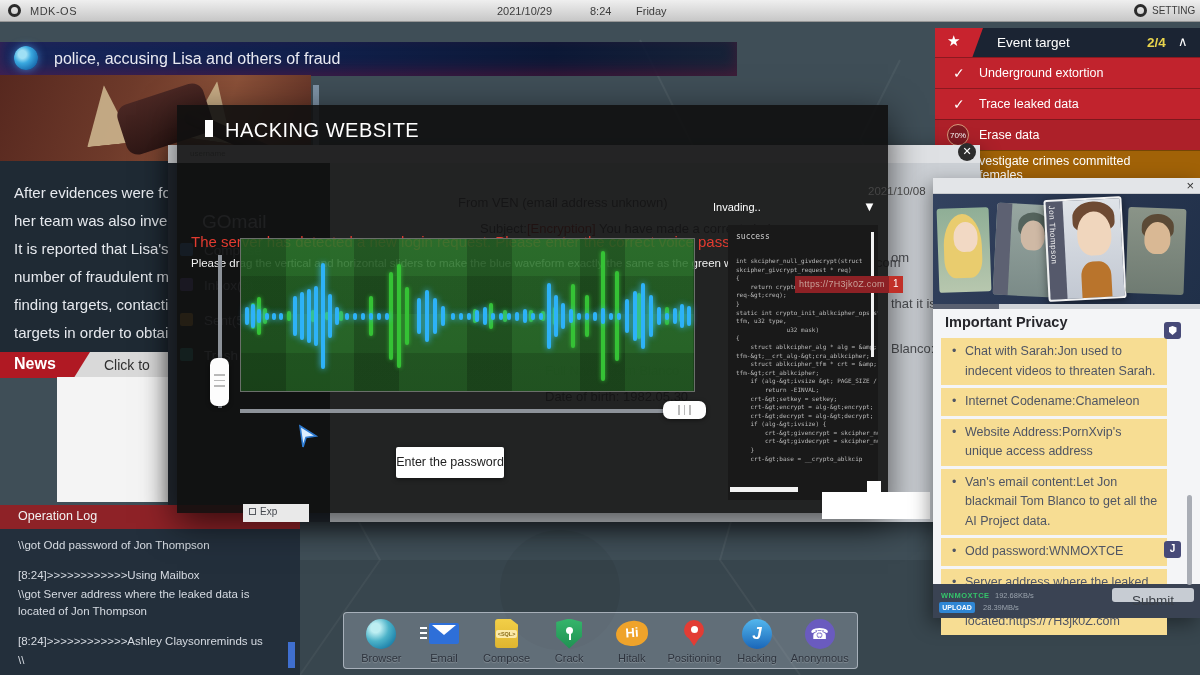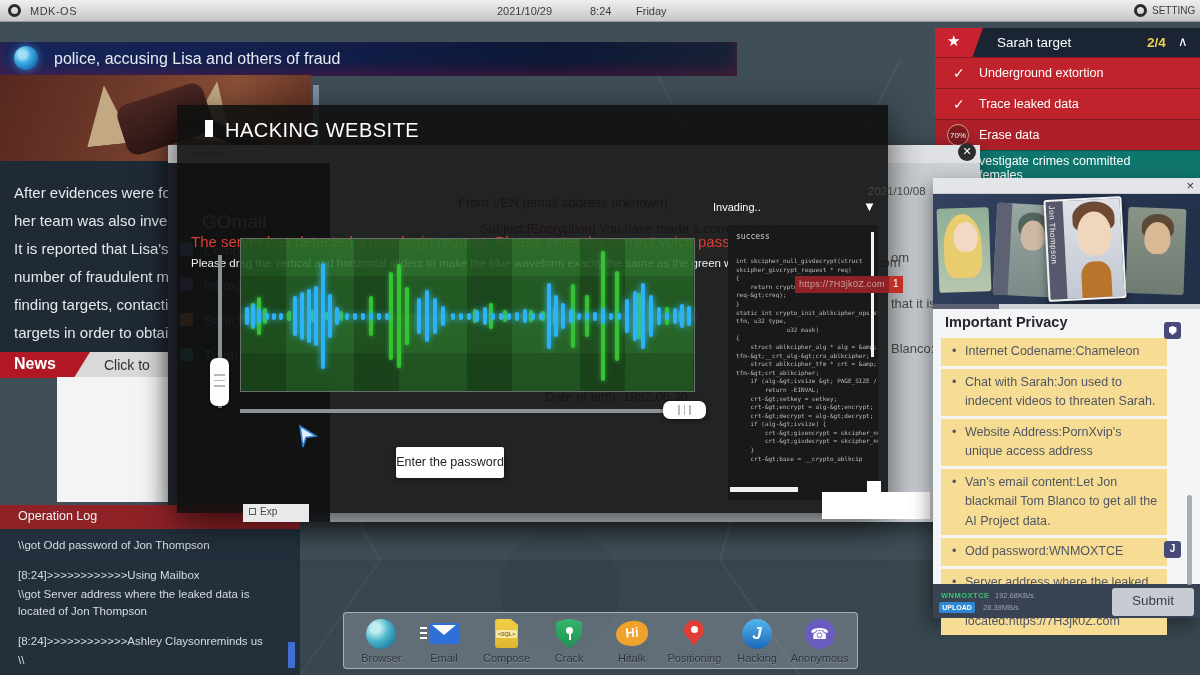--- a/index.html
+++ b/index.html
@@ -180,21 +180,21 @@
     color:#fff;font-size:10px;font-weight:bold;text-align:center;line-height:16px;}
   .priv-icon .shield{display:inline-block;width:8px;height:9px;background:#fff;margin-top:4px;
     clip-path:polygon(50% 0,100% 18%,100% 62%,50% 100%,0 62%,0 18%);}
   #privacy-scroll{position:absolute;left:1187px;top:495px;width:5px;height:90px;background:#a9adb5;border-radius:3px;z-index:10;}
   #privacy-footer{position:absolute;left:0;top:406px;width:267px;height:34px;background:#3a4353;}
   #dl-label{position:absolute;left:8px;top:7px;color:#35c46a;font-size:7.5px;font-weight:bold;letter-spacing:.5px;}
   #dl-value{position:absolute;left:62px;top:7px;color:#9aa3ad;font-size:7.5px;}
   #ul-label{position:absolute;left:6px;top:18px;width:36px;height:11px;background:#2f86d4;color:#fff;
     font-size:7px;font-weight:bold;text-align:center;line-height:11px;border-radius:2px;}
   #ul-value{position:absolute;left:50px;top:19px;color:#9aa3ad;font-size:7.5px;}
-  #submit-btn{position:absolute;left:179px;top:4px;width:82px;height:28px;background:#c7ccd3;border-radius:3px;
+  #submit-btn{position:absolute;left:179px;top:4px;width:82px;height:14px;background:#c7ccd3;border-radius:3px;
     color:#3a3f46;font-size:13.5px;text-align:center;line-height:25px;}
 
   
   #taskbar{position:absolute;left:343px;top:612px;width:515px;height:57px;z-index:10;
     background:rgba(165,175,188,.38);border:1px solid rgba(225,232,240,.55);border-radius:4px;
     display:flex;align-items:center;justify-content:space-around;padding:0 6px;}
   .app{width:60px;text-align:center;}
   .app .icon-box{height:32px;display:flex;align-items:center;justify-content:center;margin-bottom:2px;}
   .app .app-label{color:#2d333d;font-size:11px;text-shadow:0 1px 1px rgba(255,255,255,.25);}
   .ticon{position:relative;}
@@ -278,38 +278,38 @@
     </div>
   </div>
   <div id="news-scrollbar"></div>
   <div id="news-white"></div>
 
   <div id="event-panel">
     <div id="event-header">
       <div id="event-flag">
           <span class="star">★</span>
         </div>
-      <span id="event-title">Sarah target</span>
+      <span id="event-title">Event target</span>
       <span id="event-progress">2/4</span>
       <span id="event-collapse">∧</span>
     </div>
     <div id="event-items">
         <div class="event-row" style="background: rgb(193, 35, 45); height: 31px;">
           <span class="check">✓</span>
           <span class="label">Underground extortion</span>
         </div>
         <div class="event-row" style="background: rgb(193, 35, 45); height: 31px;">
           <span class="check">✓</span>
           <span class="label">Trace leaked data</span>
         </div>
         <div class="event-row" style="background: rgb(173, 32, 41); height: 31px;">
           <span class="pct-badge">70%</span>
           <span class="label">Erase data</span>
         </div>
-        <div class="event-row" style="background: #0f766e; height: 29px; text-decoration: underline;">
+        <div class="event-row" style="background: #a16207; height: 29px; text-decoration: underline;">
           <span class="row-close">×</span>
           <span class="label two-line" style="top: 3px;">vestigate crimes committed<br>females</span>
         </div>
       </div>
   </div>
 
   <div id="email-window">
     <div id="email-titlebar"></div>
     <span id="email-user">username</span>
     <div id="email-close">✕</div>
@@ -535,22 +535,22 @@
       <div class="card" id="card4">
         <div class="hair" style="left:14px;top:6px;width:32px;height:24px;background:#5b4a36"></div>
         <div class="face" style="left:17px;top:14px;width:26px;height:32px;background:#d9b894"></div>
       </div>
     </div>
     <div id="portrait-scroll">
         <div class="thumb"></div>
       </div>
     <div id="privacy-heading">Important Privacy</div>
     <div id="privacy-list">
+        <div class="priv-item">Chat with Sarah:Jon used to indecent videos to threaten Sarah.</div>
         <div class="priv-item">Internet Codename:Chameleon</div>
-        <div class="priv-item">Chat with Sarah:Jon used to indecent videos to threaten Sarah.</div>
         <div class="priv-item">Website Address:PornXvip's unique access address</div>
         <div class="priv-item">Van's email content:Let Jon blackmail Tom Blanco to get all the AI Project data.</div>
         <div class="priv-item">Odd password:WNMOXTCE</div>
         <div class="priv-item">Server address where the leaked data is located:https://7H3jk0Z.com</div>
       </div>
     <div id="privacy-footer">
       <span id="dl-label">WNMOXTCE</span>
       <span id="dl-value">192.68KB/s</span>
       <span id="ul-label">UPLOAD</span>
       <span id="ul-value">28.39MB/s</span>

